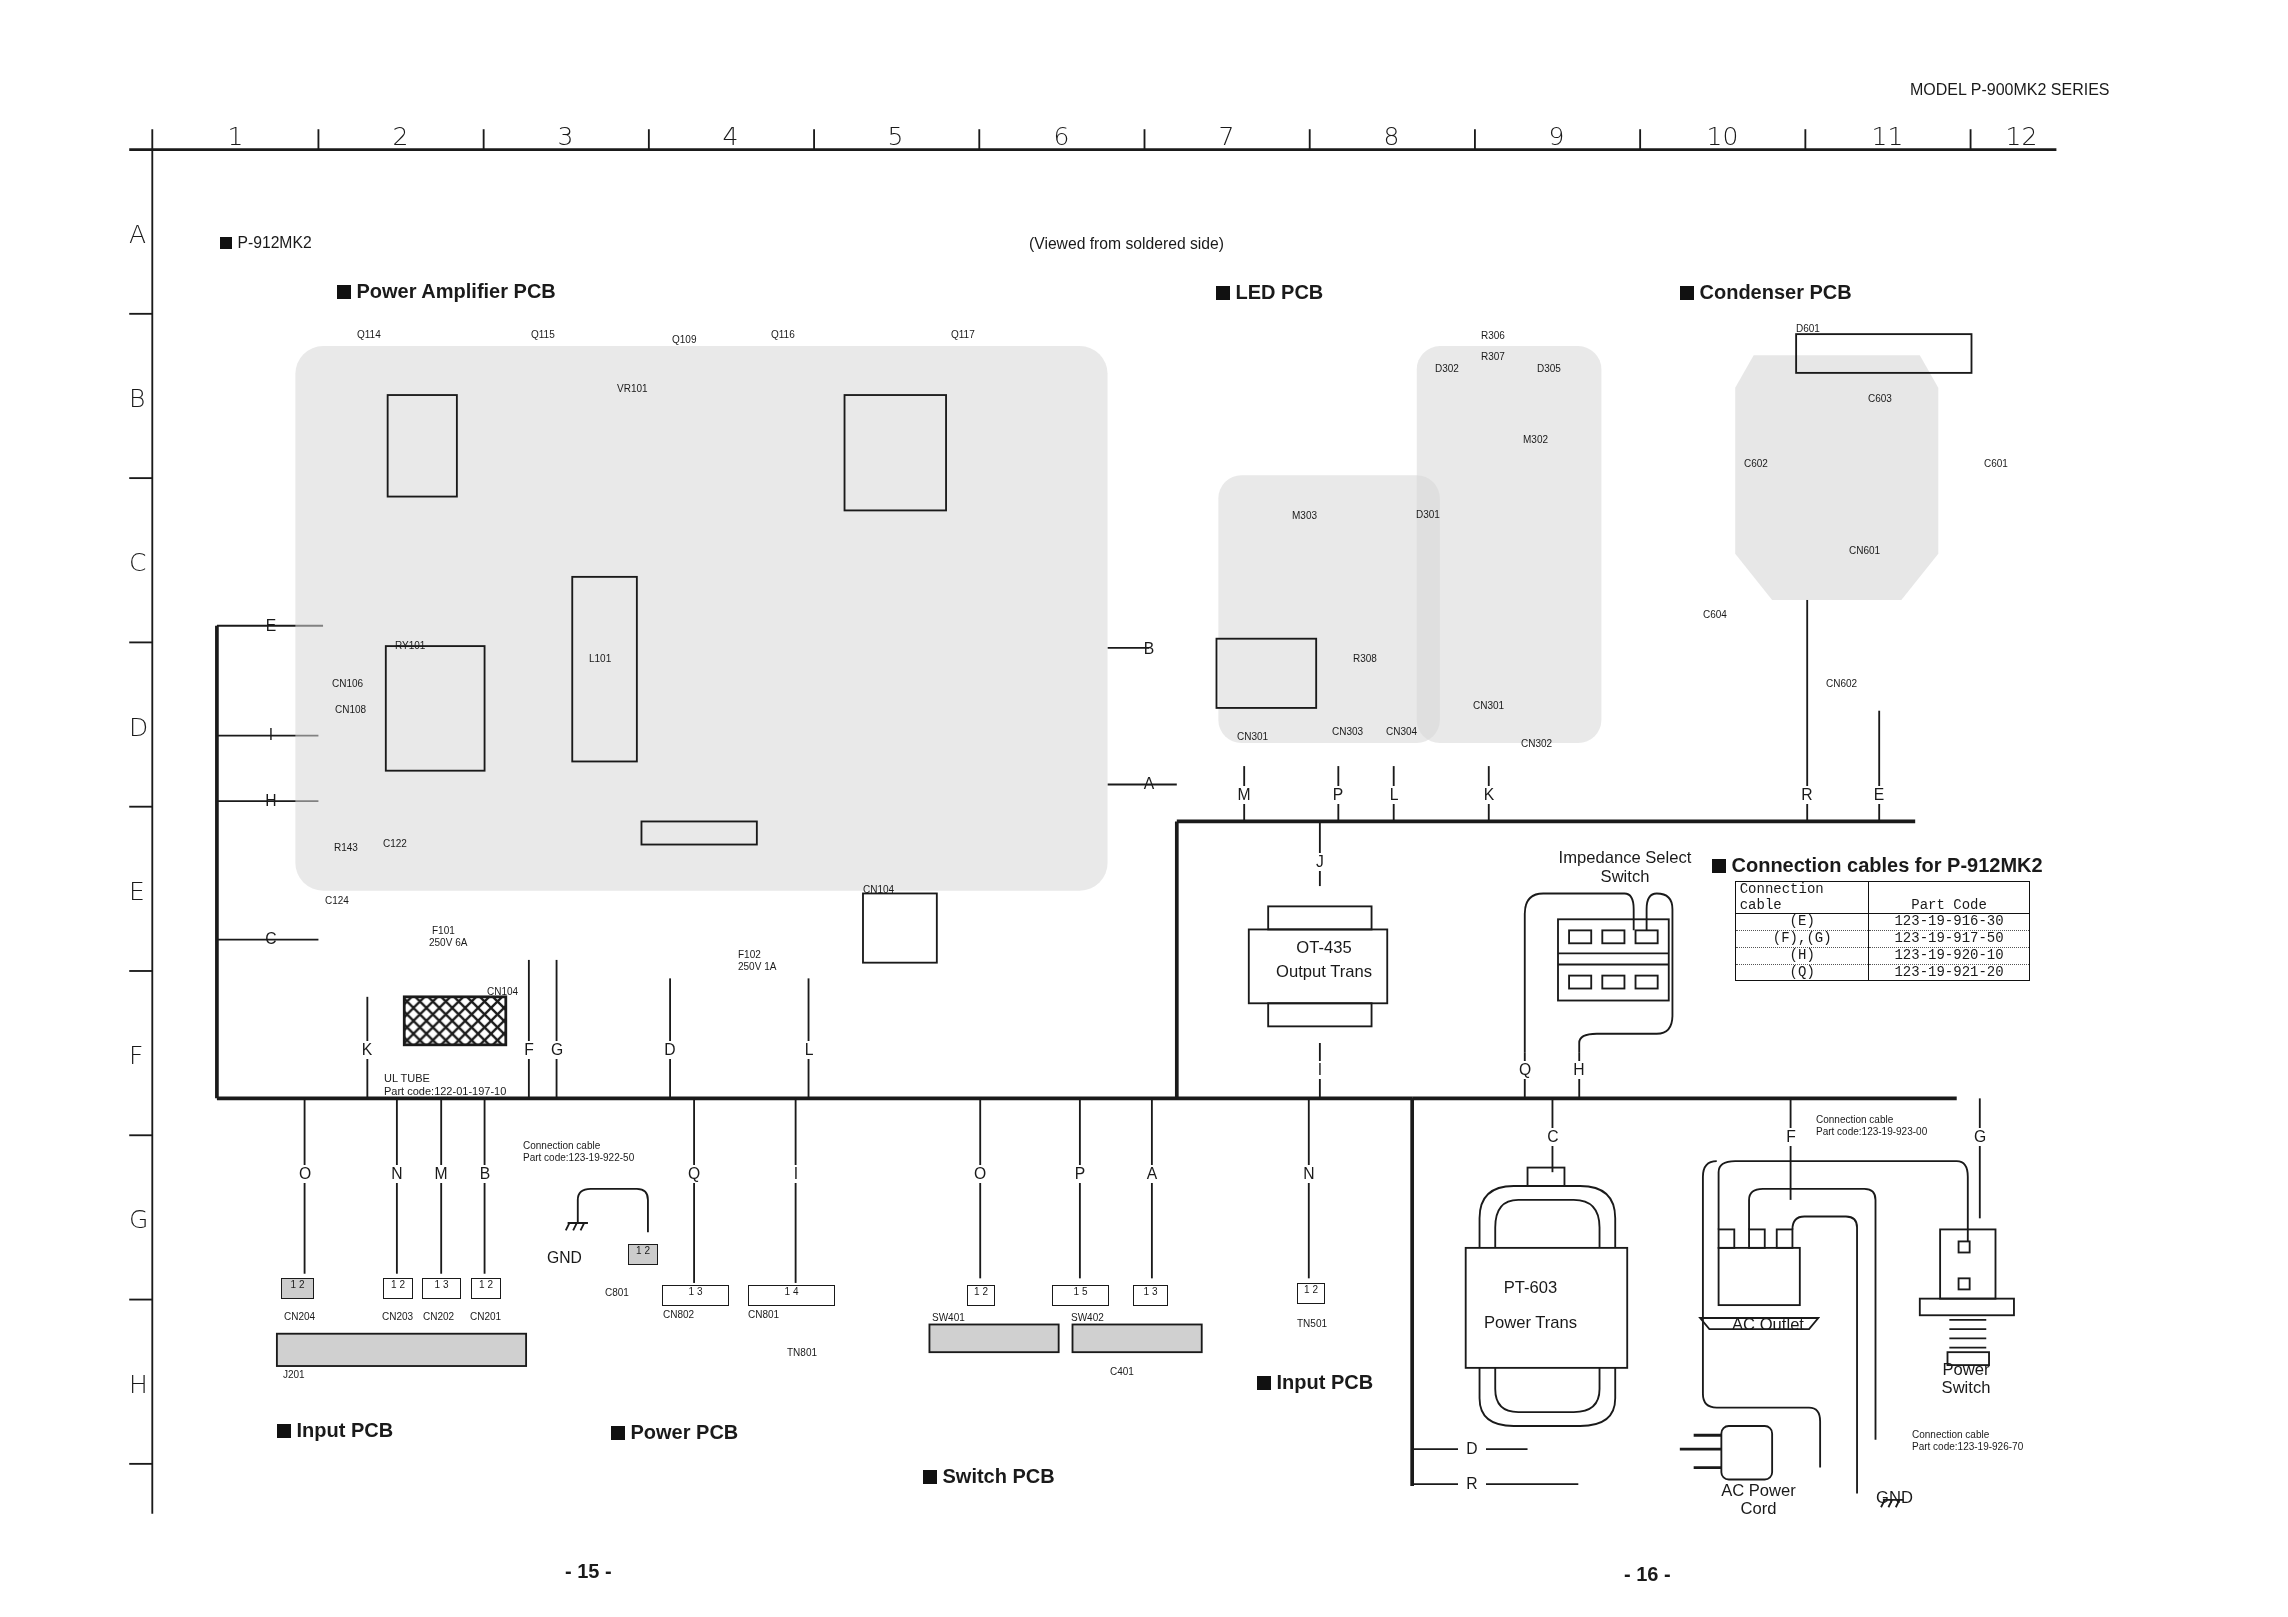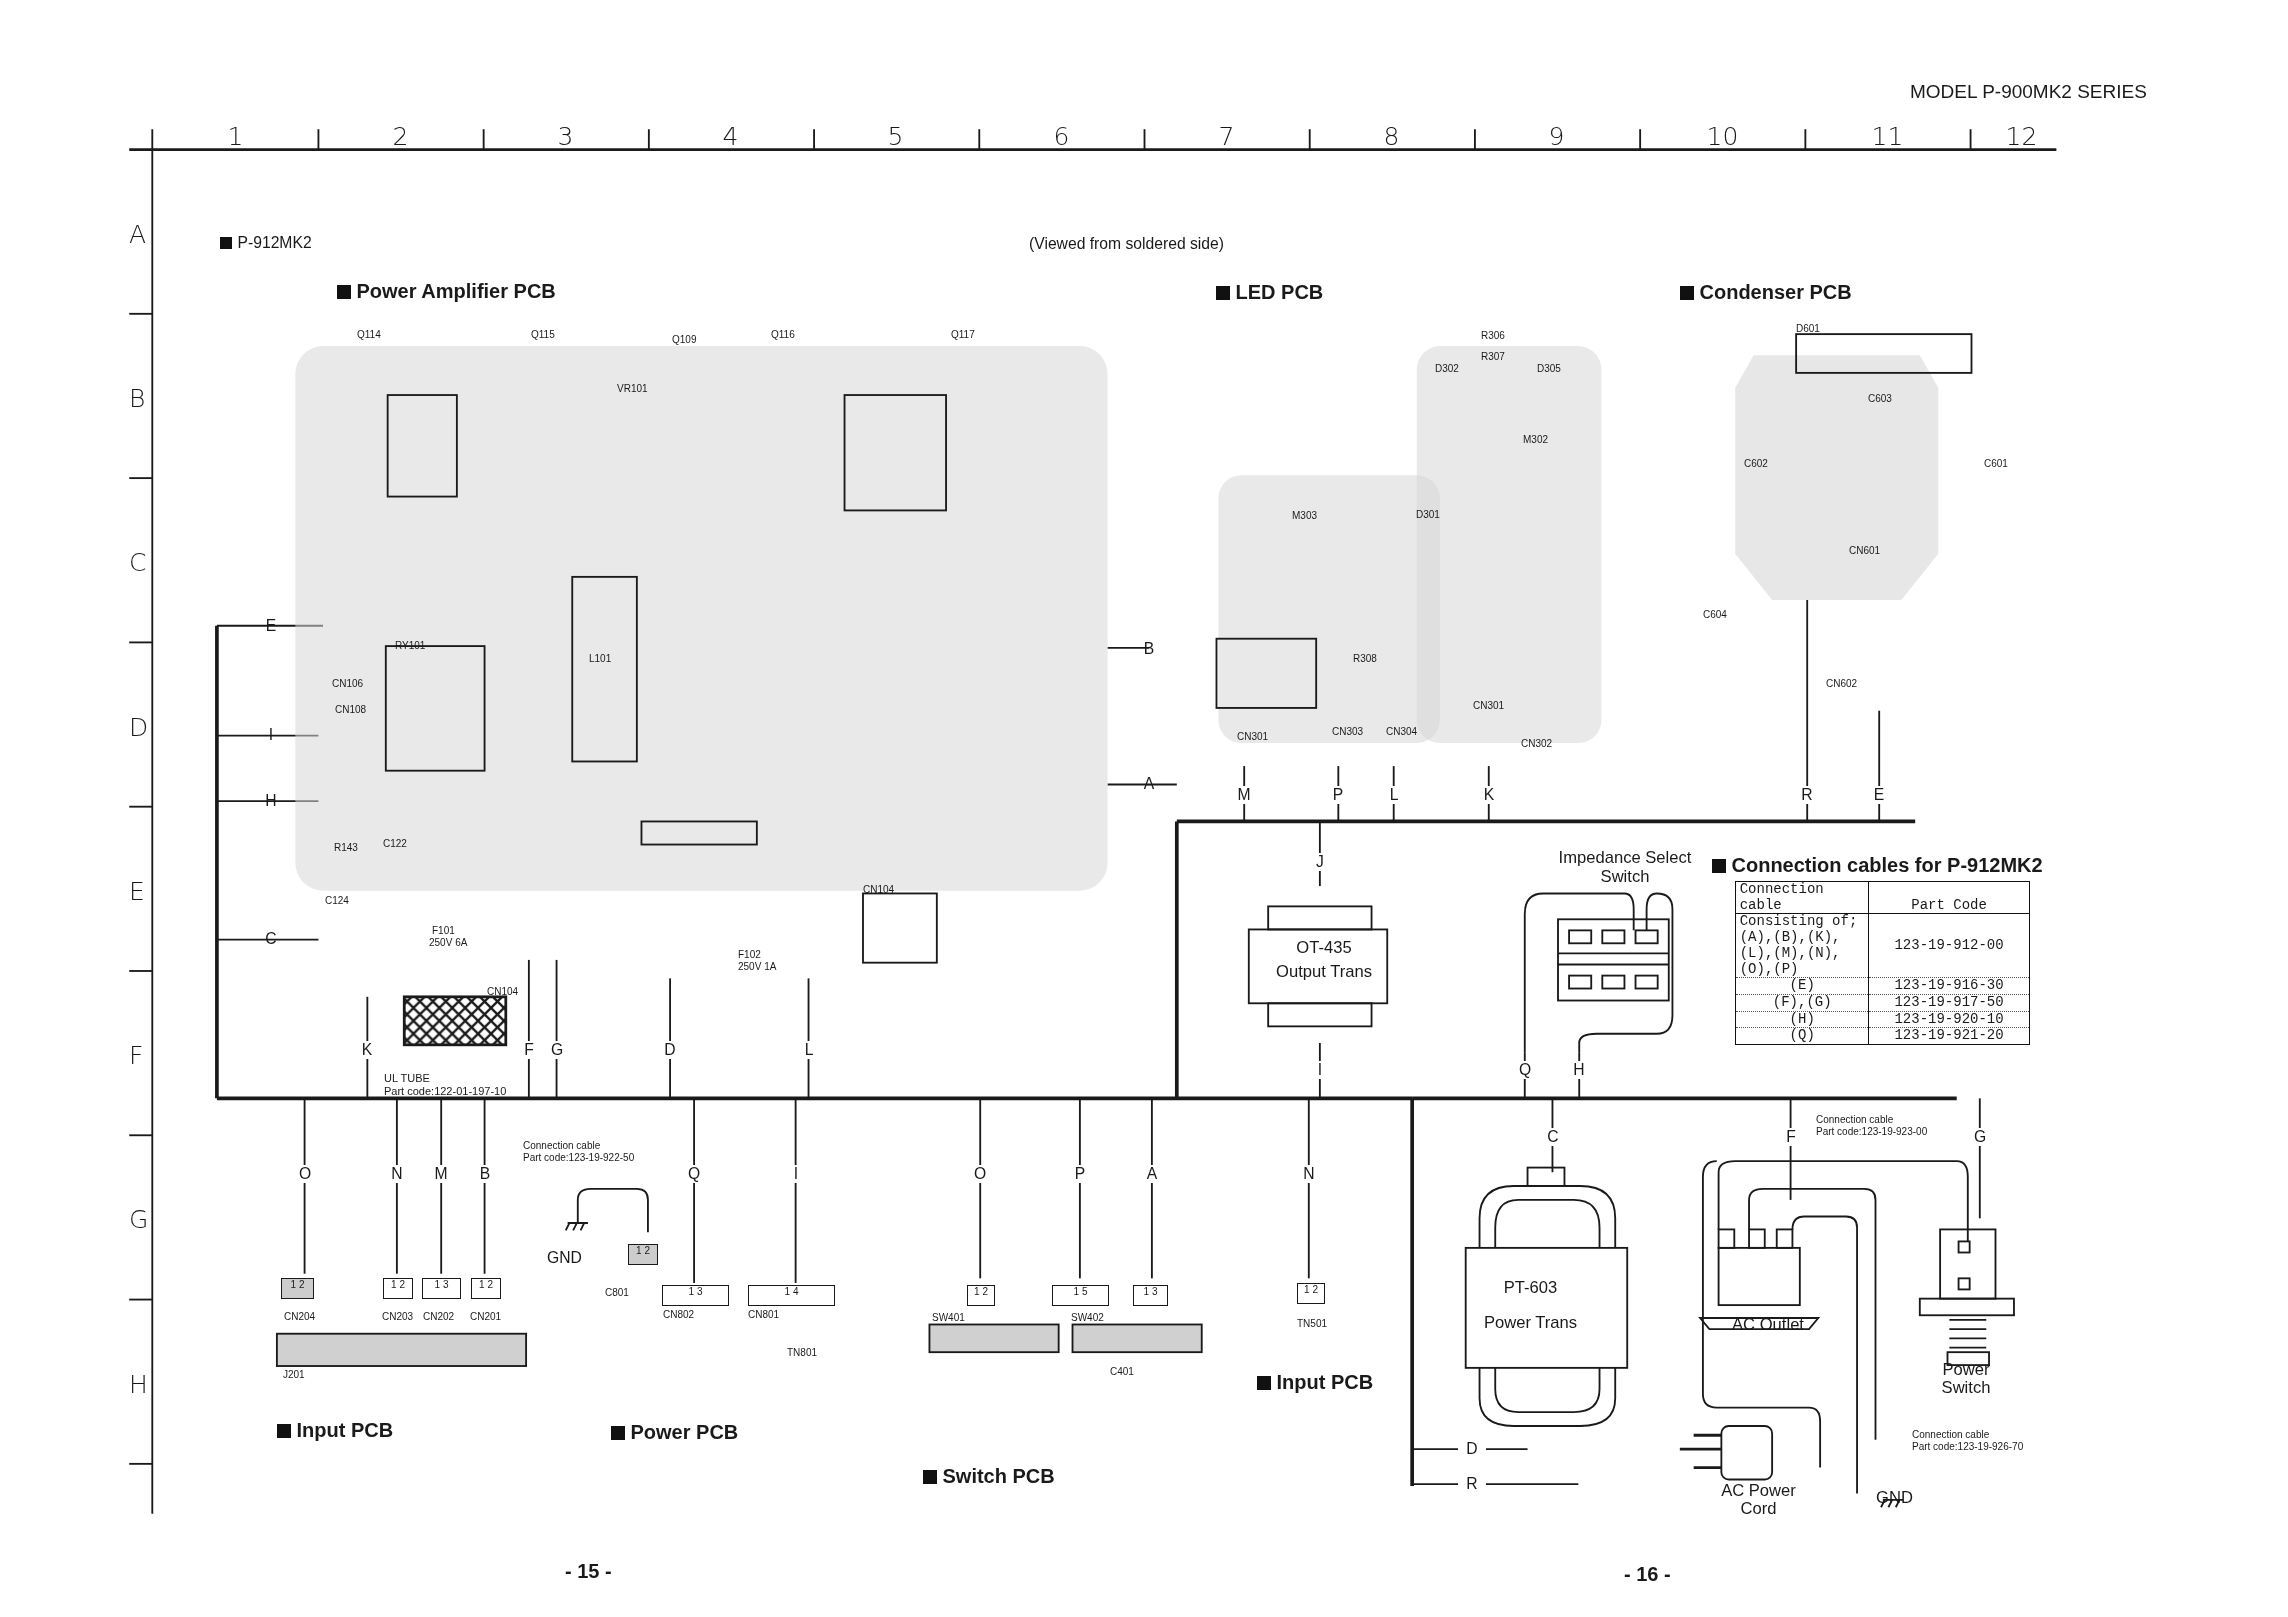--- a/index.html
+++ b/index.html
@@ -1,18 +1,18 @@
 <!DOCTYPE html>
 <html style="font-size:14.8px"><head>
 <meta charset="utf-8">
 <style>
   html,body{margin:0;padding:0;background:#fff;}
   body{width:2289px;height:1618px;position:relative;overflow:hidden;font-family:"Liberation Sans",sans-serif;color:#1a1a1a;}
   .abs{position:absolute;}
-  .model{left:1910px;top:81px;font-size:19px;}
+  .model{left:1910px;top:81px;font-size:16px;}
   .colnum{top:122px;font-size:25px;width:55px;text-align:center;font-family:"DejaVu Sans",sans-serif;font-weight:300;}
   .rowlbl{left:129px;font-size:25px;font-family:"DejaVu Sans",sans-serif;font-weight:300;}
   .sec{font-weight:bold;font-size:20px;}
   .sec::before{content:"";display:inline-block;width:14px;height:14px;background:#111;margin-right:5.5px;vertical-align:-0.9px;}
   .sub{font-size:15.7px;}
   .sub::before{content:"";display:inline-block;width:12px;height:12px;background:#111;margin-right:5.5px;vertical-align:-0.9px;}
   .note{font-size:11px;line-height:13px;}
   .lbl{font-size:10px;font-family:"Liberation Sans Narrow","Liberation Sans",sans-serif;}
   .box{border:1.8px solid #1a1a1a;background:transparent;}
   .boxtxt{font-size:16.6px;text-align:center;line-height:24px;}
@@ -295,24 +295,20 @@
 <div class="abs boxtxt" style="left:1551px;top:849px;width:148px;line-height:18.5px">Impedance Select Switch</div>
 <div class="abs tag" style="left:1511px;top:1061px;background:#fff">Q</div>
 <div class="abs tag" style="left:1565px;top:1061px;background:#fff">H</div>
 
 <table class="cab abs" style="left:1735px;top:881px">
   <tbody>
       <tr class="hd">
     <td class="c1">Connection cable</td>
     <td class="c2" style="vertical-align:bottom">Part Code</td>
   </tr>
-  <tr>
-    <td class="c1">Consisting of; (A),(B),(K),(L),(M),(N),(O),(P)</td>
-    <td class="c2">123-19-912-00</td>
-  </tr>
   <tr class="dot">
     <td class="c1" style="text-align:center">(E)</td>
     <td class="c2">123-19-916-30</td>
   </tr>
   <tr class="dot">
     <td class="c1" style="text-align:center">(F),(G)</td>
     <td class="c2">123-19-917-50</td>
   </tr>
   <tr class="dot">
     <td class="c1" style="text-align:center">(H)</td>

